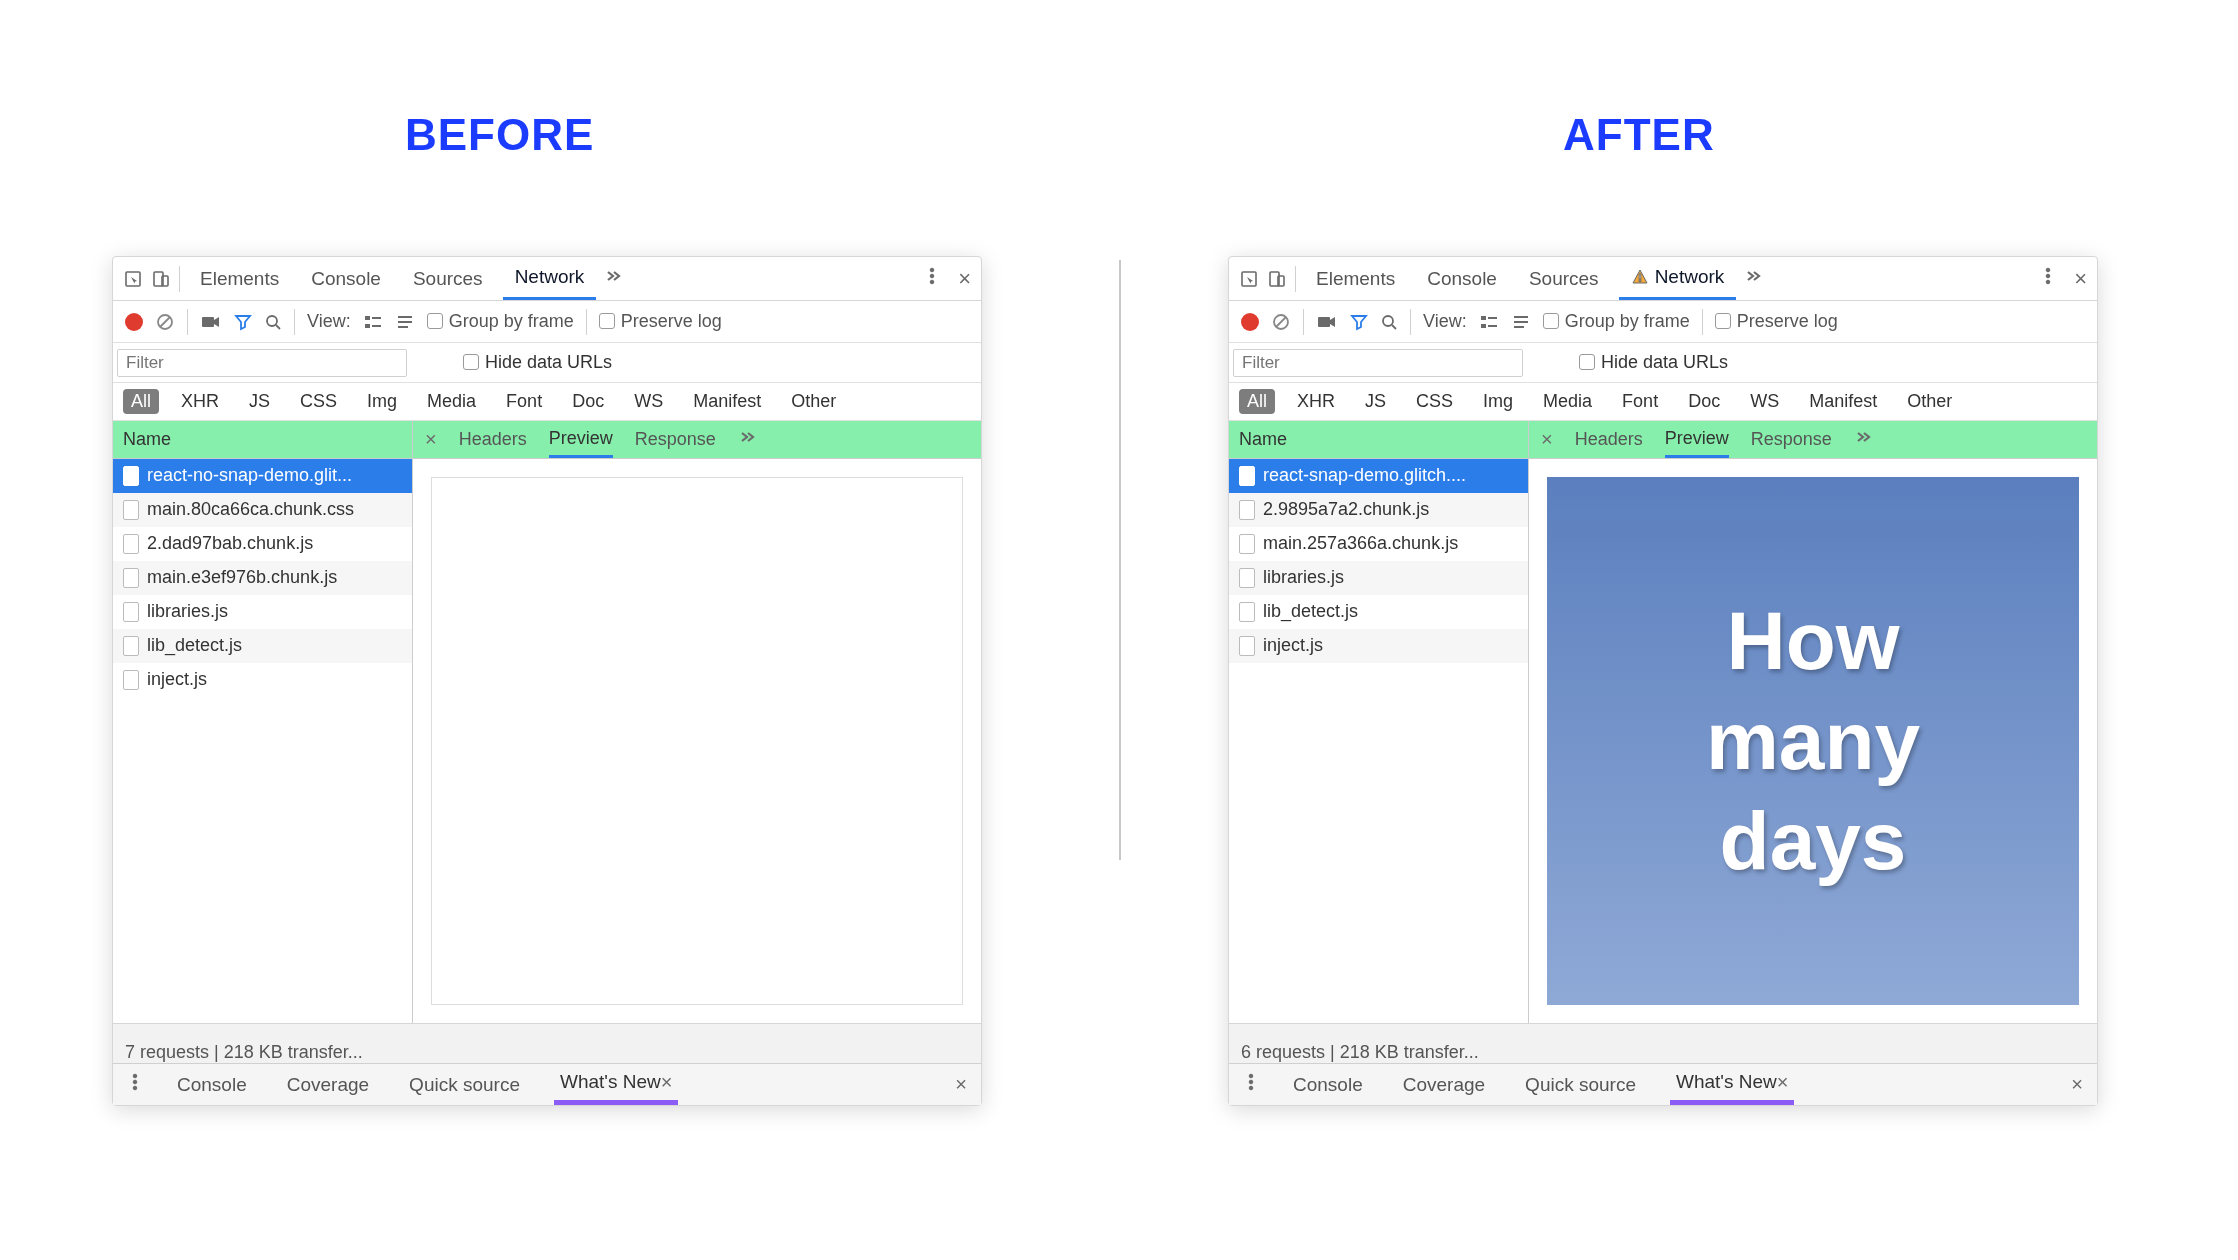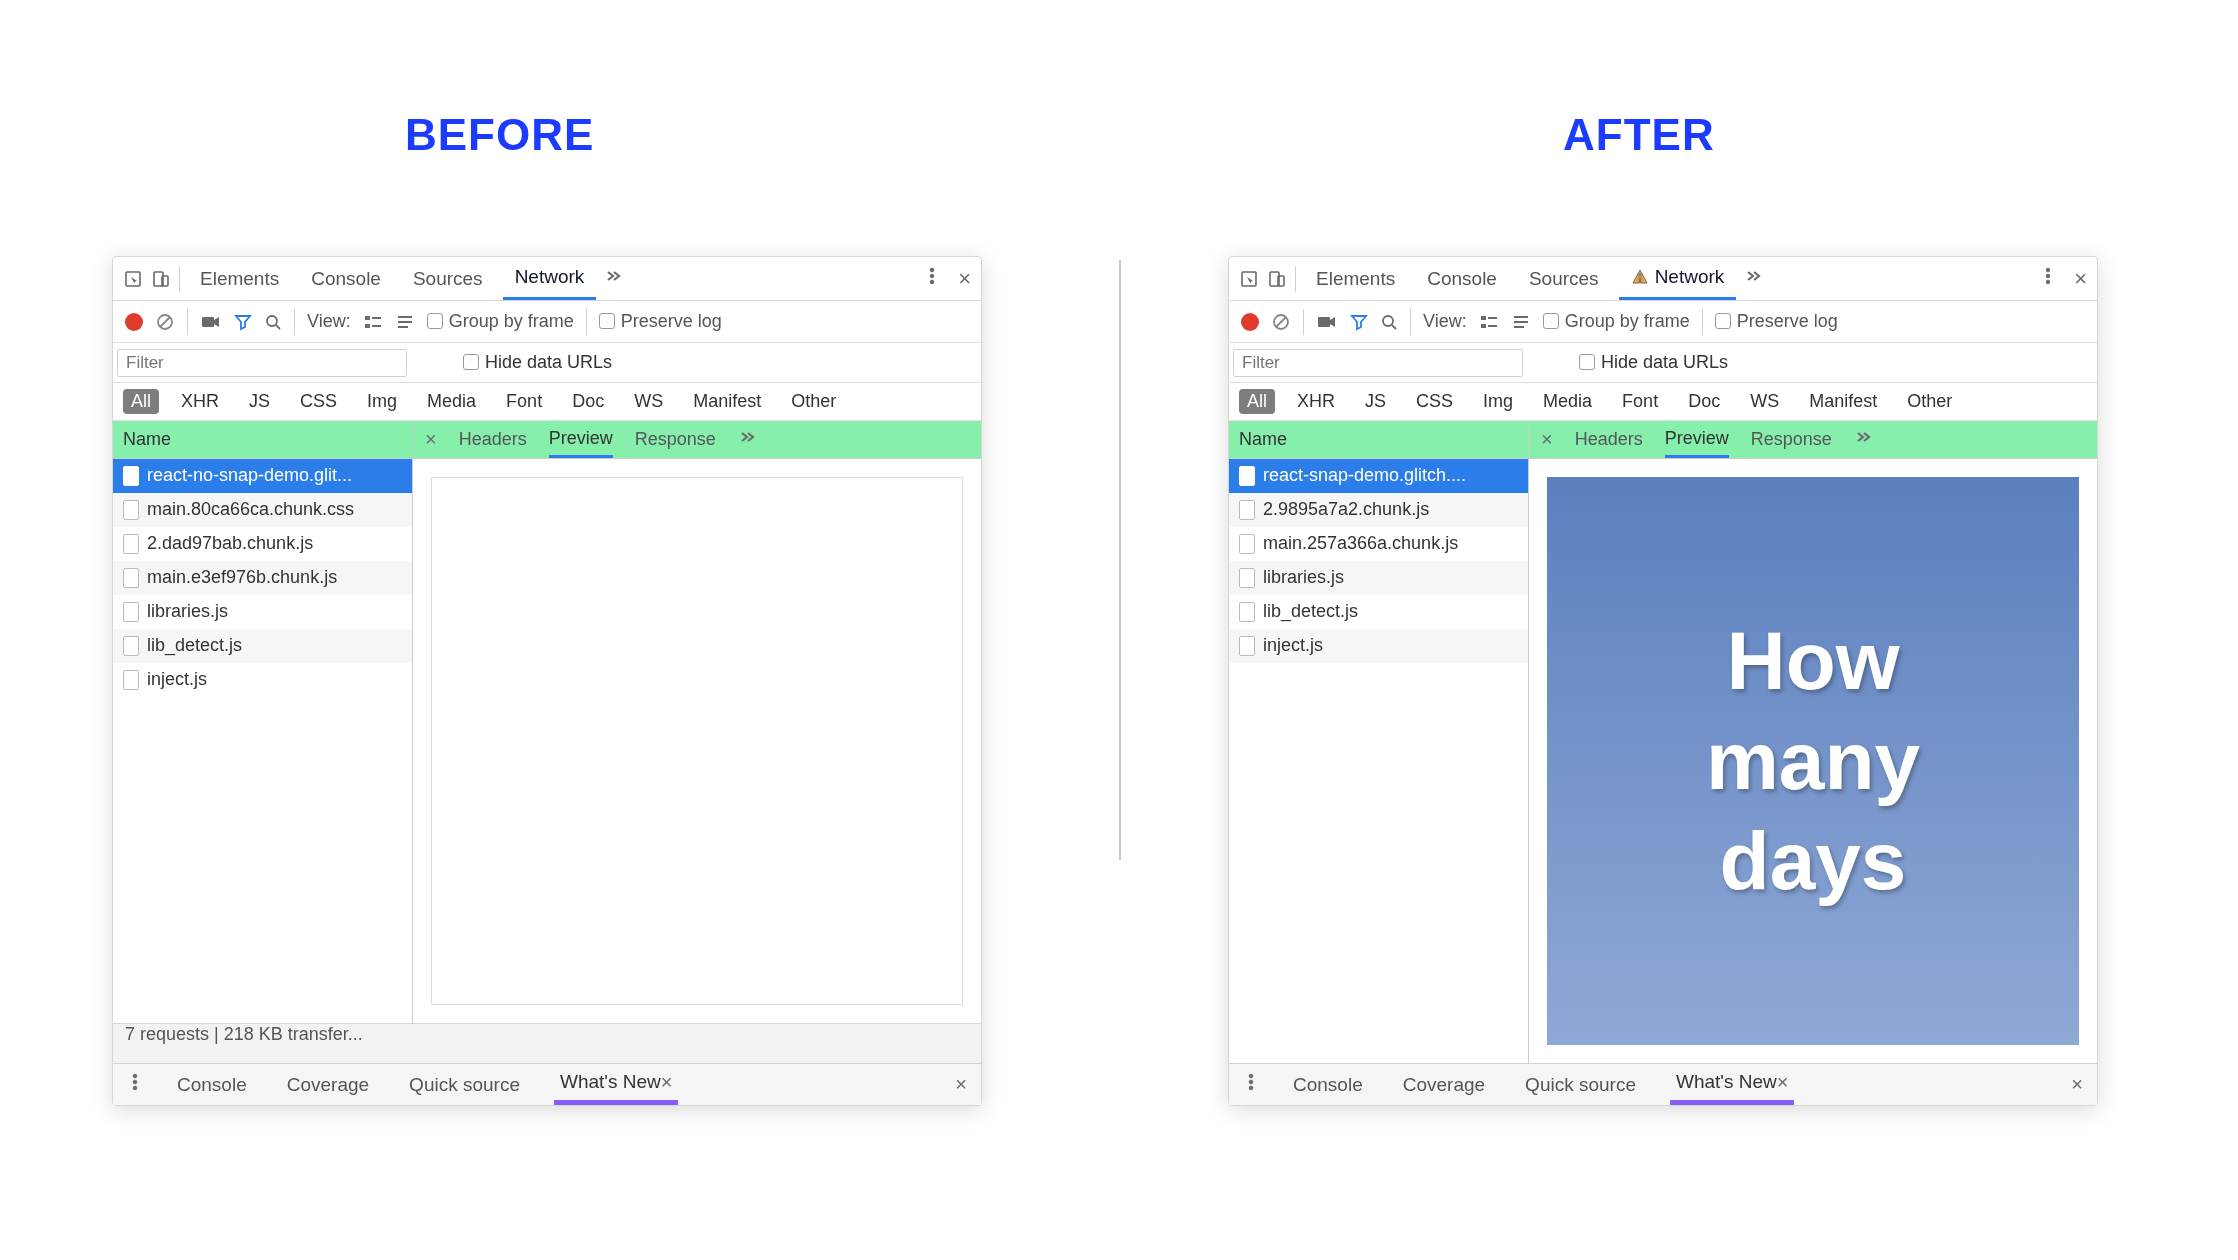--- a/index.html
+++ b/index.html
@@ -212,21 +212,21 @@
     text-align:center;
     text-shadow: 2px 3px 4px rgba(0,0,0,.28);
     padding:20px;
   }
 
   
   .statusbar {
     height: 40px;
     border-top:1px solid #d6d6d6;
     background:#f2f2f2;
-    display:flex; align-items:flex-start;
+    display:flex; align-items:flex-end;
     padding:0 12px;
     font-size:18px;
     color:#555;
   }
   .status-left { width:300px; overflow:hidden; text-overflow:ellipsis; white-space:nowrap; }
 
   
   .drawer {
     height:42px;
     border-top:1px solid #d0d0d0;
@@ -555,20 +555,23 @@
           <div class="row ">
             <span class="doc-icon"></span>
             <span style="overflow:hidden;text-overflow:ellipsis;">inject.js</span>
           </div>
         </div>
       <div class="preview">
           <div class="preview-body card">How<br>many<br>days</div>
         </div>
     </div>
 
+    <div class="statusbar">
+      <div class="status-left">6 requests | 218 KB transfer...</div>
+    </div>
 
     <div class="drawer">
       <span class="vdots"><svg width="16" height="20" viewBox="0 0 16 20" fill="#6a6a6a">
             <circle cx="8" cy="4" r="1.8"></circle>
             <circle cx="8" cy="10" r="1.8"></circle>
             <circle cx="8" cy="16" r="1.8"></circle>
           </svg></span>
       <div class="dtab ">Console</div>
         <div class="dtab ">Coverage</div>
         <div class="dtab ">Quick source</div>

